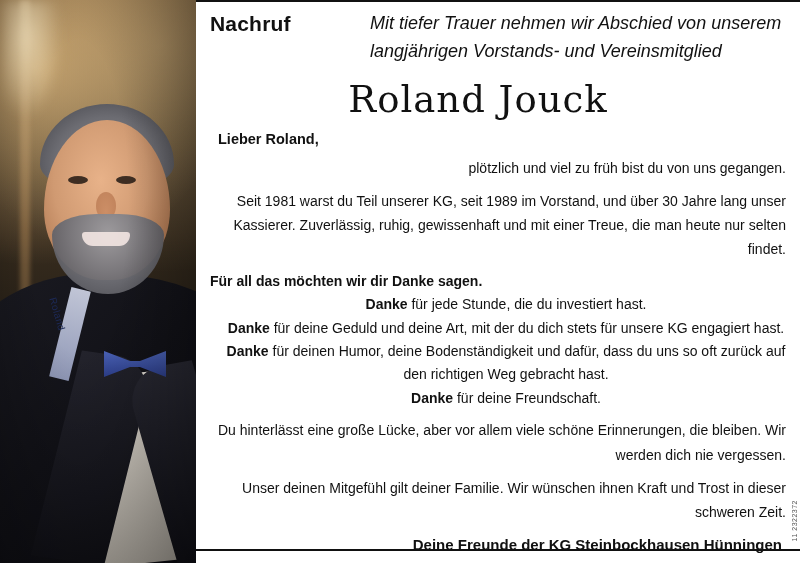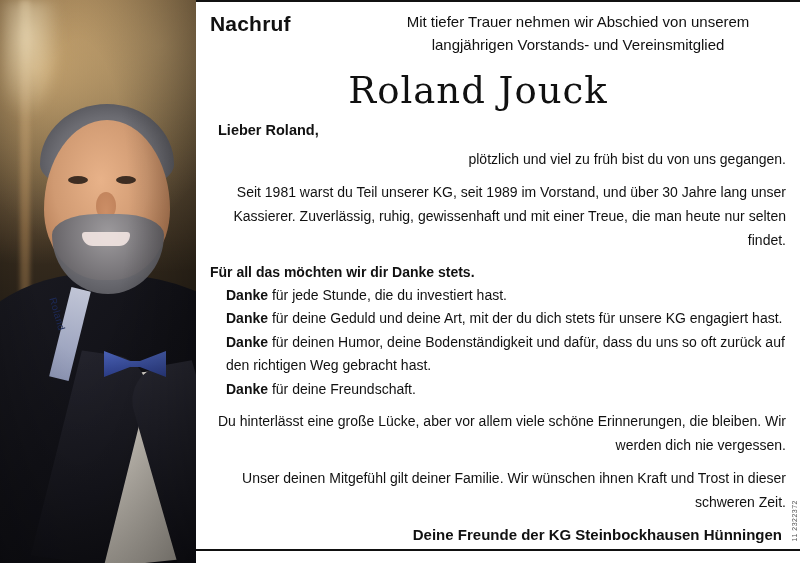--- a/index.html
+++ b/index.html
@@ -241,23 +241,24 @@
     font-size: 21px;
     font-weight: bold;
     letter-spacing: .2px;
     white-space: nowrap;
     padding-top: 2px;
     width: 150px;
     flex: 0 0 150px;
   }
   .lead {
     flex: 1 1 auto;
-    text-align: center;
-    font-size: 15px;
+    text-align: left;
+    font-size: 18px;
     line-height: 1.55;
+    font-style: italic;
   }
   .name {
     text-align: center;
     font-family: "DejaVu Serif", serif;
     font-size: 37px;
     letter-spacing: 1px;
     margin: 12px 0 4px 0;
     padding-right: 40px;
     white-space: nowrap;
   }
@@ -274,20 +275,21 @@
   }
   .bold-line {
     font-size: 14px;
     font-weight: bold;
     margin: 12px 0 0 0;
   }
   ul.thanks {
     list-style: none;
     margin: 4px 0 0 0;
     padding: 0 0 0 16px;
+    text-align: center;
   }
   ul.thanks li {
     font-size: 14px;
     line-height: 1.62;
     margin: 1px 0;
     text-indent: 0;
   }
   ul.thanks li .lead-word {
     font-weight: bold;
   }
@@ -351,21 +353,21 @@
         <div class="lead">Mit tiefer Trauer nehmen wir Abschied von unserem langjährigen Vorstands- und Vereinsmitglied</div>
       </div>
 
       <div class="name">Roland Jouck</div>
 
       <div class="salutation">Lieber Roland,</div>
 
       <p class="body">plötzlich und viel zu früh bist du von uns gegangen.</p>
       <p class="body">Seit 1981 warst du Teil unserer KG, seit 1989 im Vorstand, und über 30 Jahre lang unser Kassierer. Zuverlässig, ruhig, gewissenhaft und mit einer Treue, die man heute nur selten findet.</p>
 
-      <div class="bold-line">Für all das möchten wir dir Danke stets.</div>
+      <div class="bold-line">Für all das möchten wir dir Danke sagen.</div>
 
       <ul class="thanks">
         <li><span class="lead-word">Danke</span><span> für jede Stunde, die du investiert hast.</span></li>
         <li><span class="lead-word">Danke</span><span> für deine Geduld und deine Art, mit der du dich stets für unsere KG engagiert hast.</span></li>
         <li><span class="lead-word">Danke</span><span> für deinen Humor, deine Bodenständigkeit und dafür, dass du uns so oft zurück auf den richtigen Weg gebracht hast.</span></li>
         <li><span class="lead-word">Danke</span><span> für deine Freundschaft.</span></li>
       </ul>
 
       <p class="body">Du hinterlässt eine große Lücke, aber vor allem viele schöne Erinnerungen, die bleiben. Wir werden dich nie vergessen.</p>
       <p class="body">Unser deinen Mitgefühl gilt deiner Familie. Wir wünschen ihnen Kraft und Trost in dieser schweren Zeit.</p>

